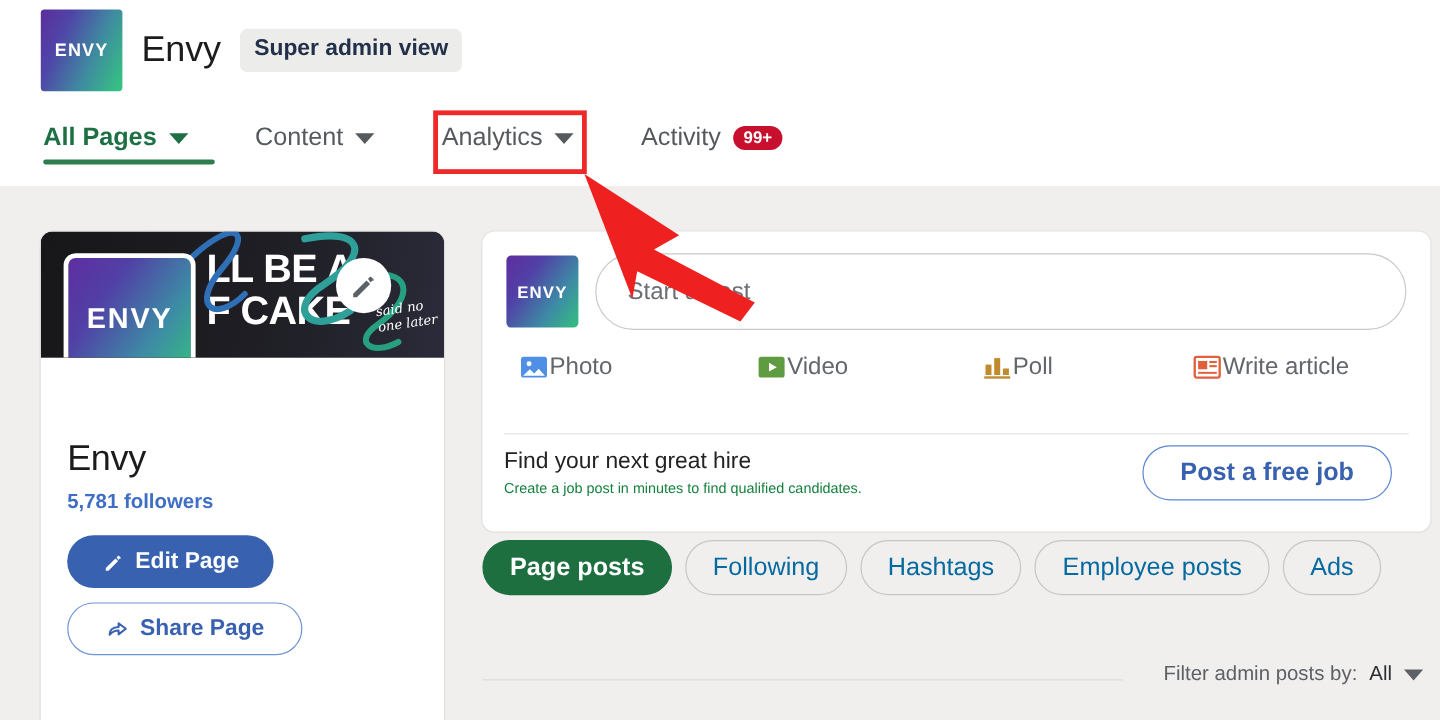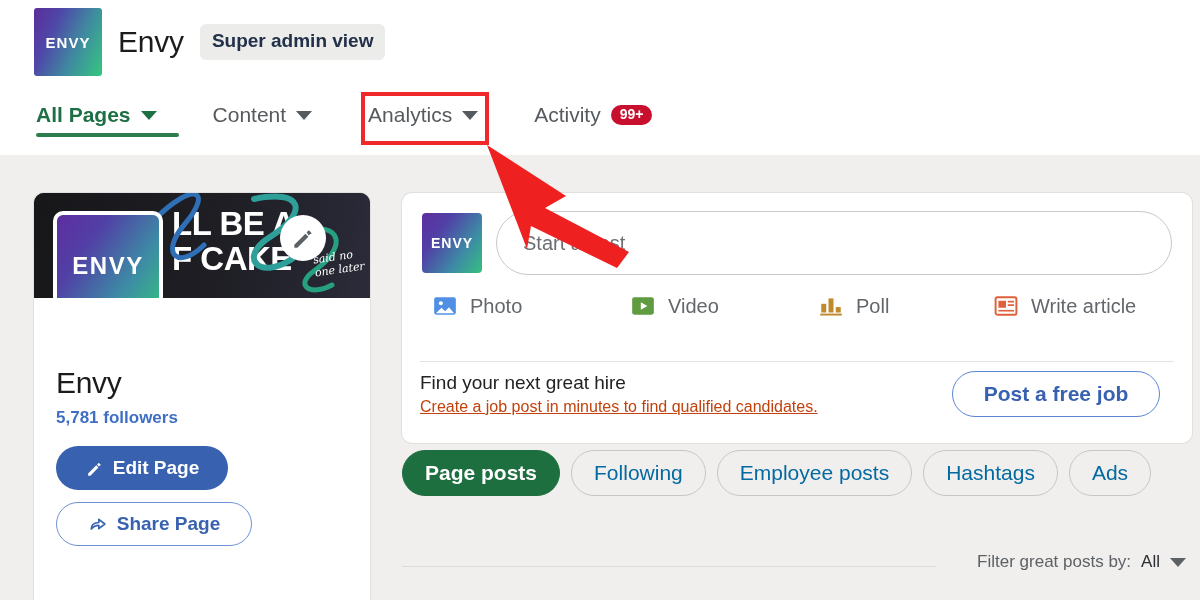--- a/index.html
+++ b/index.html
@@ -158,37 +158,37 @@
     flex: 1; height: 64px; border-radius: 32px;
     border: 1px solid #c9c9c7; background: #ffffff;
     display: flex; align-items: center; padding: 0 26px;
     font-size: 20px; color: #6b6f73; cursor: text;
   }
   .composer-actions {
     display: flex; align-items: center;
     padding: 18px 26px 0 30px; gap: 0;
   }
   .action {
-    display: flex; align-items: center; gap: 12px;
+    display: flex; align-items: center; 
     font-size: 20px; color: #63676b; cursor: pointer;
   }
   .action:nth-child(1) { width: 198px; }
   .action:nth-child(2) { width: 188px; }
   .action:nth-child(3) { width: 175px; }
   .composer-divider {
     position: absolute; left: 18px; right: 18px; top: 168px;
     height: 1px; background: #e4e3e1;
   }
   .hire-row {
     position: absolute; left: 0; right: 0; top: 178px;
     display: flex; align-items: center; justify-content: space-between;
     padding: 0 32px 0 18px;
   }
   .hire-title { font-size: 19px; color: #232323; }
-  .hire-sub { font-size: 16px; color: #c2410c; margin-top: 4px; text-decoration: underline; }
+  .hire-sub { font-size: 12px; color: #15803d; margin-top: 4px; }
   .btn-job {
     width: 208px; height: 46px; border-radius: 23px;
     border: 1.5px solid #5a86d1; color: #3862b0;
     font-size: 21px; font-weight: 700;
     display: flex; align-items: center; justify-content: center;
     background: transparent; cursor: pointer;
   }
 
   
   .pills {
@@ -365,28 +365,28 @@
         <div class="hire-title">Find your next great hire</div>
         <div class="hire-sub">Create a job post in minutes to find qualified candidates.</div>
       </div>
       <div class="btn-job">Post a free job</div>
     </div>
   </div>
 
   <div class="pills">
     <div class="pill active">Page posts</div>
     <div class="pill">Following</div>
+    <div class="pill">Hashtags</div>
     <div class="pill">Employee posts</div>
-    <div class="pill">Hashtags</div>
     <div class="pill">Ads</div>
   </div>
 
   <div class="filter-rule"></div>
   <div class="filter-row">
-    <span>Filter great posts by:</span>
+    <span>Filter admin posts by:</span>
     <span class="filter-value">All</span>
     <span class="filter-caret"></span>
   </div>
 
   <svg class="arrow-overlay" viewBox="0 0 1200 600">
     <g>
       <path d="M487 145 L566 196 L545 208 L629 252 L617 268 L531 226 L527 249 Z" fill="#ef2020"></path>
     </g>
   </svg>
 

